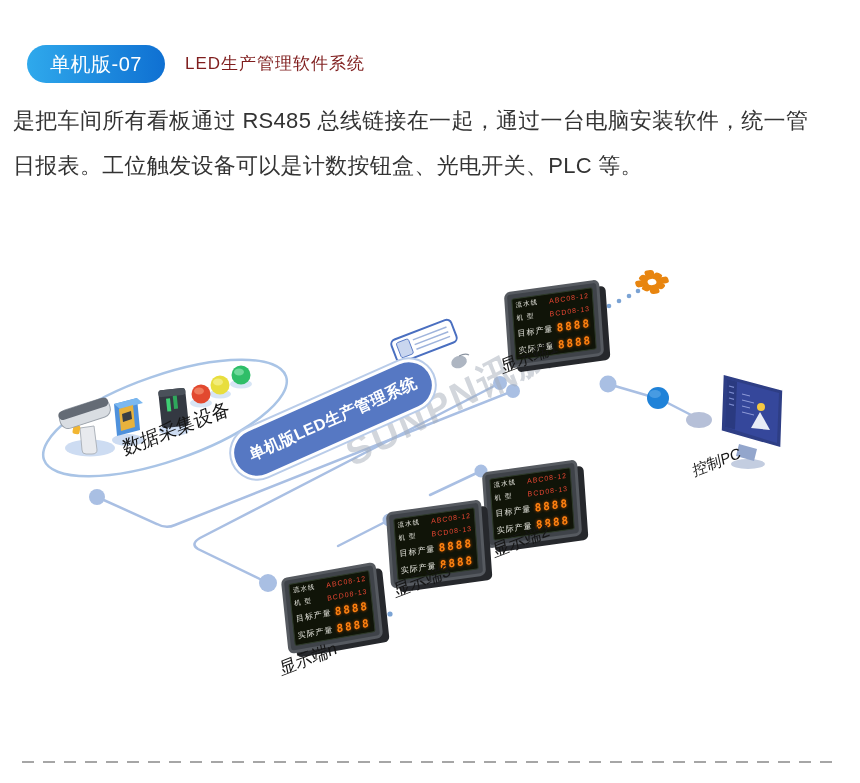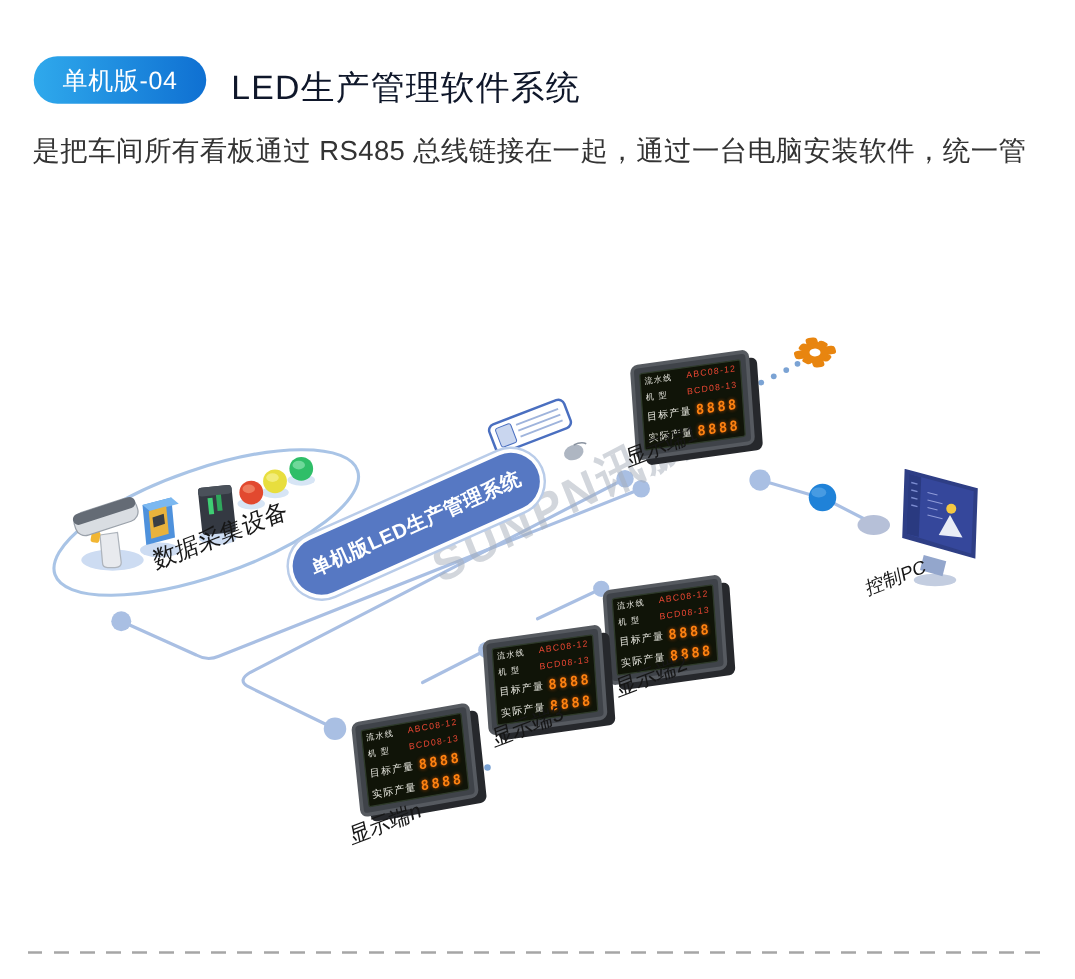--- a/index.html
+++ b/index.html
@@ -8,24 +8,24 @@
     font-family:"Liberation Sans","DejaVu Sans",sans-serif;
   }
   
   .badge{
     position:absolute;left:27px;top:45px;width:138px;height:38px;border-radius:19px;
     background:linear-gradient(90deg,#2fa9ec,#0f70d2);
     color:#fff;font-size:20px;display:flex;align-items:center;justify-content:center;
     letter-spacing:0.5px;
   }
   .page-title{
-    position:absolute;left:185px;top:52px;font-size:27px;color:#0f172a;letter-spacing:1px;
+    position:absolute;left:185px;top:52px;font-size:17px;color:#7f1d1d;letter-spacing:1px;
   }
   .desc{
-    position:absolute;left:26px;top:98px;width:834px;color:#333;
+    position:absolute;left:13px;top:98px;width:834px;color:#333;
     font-size:22px;line-height:45px;letter-spacing:0.3px;
   }
   .desc div{white-space:nowrap;}
   
   .diagram-svg{position:absolute;left:0;top:0;width:860px;height:783px;z-index:1;}
   .watermark{
     position:absolute;left:348px;top:430px;width:240px;z-index:2;
     font-size:38px;font-weight:bold;color:rgba(165,173,186,0.5);letter-spacing:3px;
     transform:rotate(-28deg) skewX(-6deg);transform-origin:left center;white-space:nowrap;
   }
@@ -76,25 +76,26 @@
   }
   
   .dashed-divider{
     position:absolute;left:22px;top:761px;width:816px;height:2px;z-index:1;
     background:repeating-linear-gradient(90deg,#a6a6a6 0 12px,transparent 12px 21px);
   }
 </style>
 </head>
 <body>
 
-<div class="badge">单机版-04</div>
+<div class="badge">单机版-07</div>
 <div class="page-title">LED生产管理软件系统</div>
 
 <div class="desc">
   <div>是把车间所有看板通过 RS485 总线链接在一起，通过一台电脑安装软件，统一管</div>
+  <div>日报表。工位触发设备可以是计数按钮盒、光电开关、PLC 等。</div>
 </div>
 
 <svg class="diagram-svg" viewBox="0 0 860 783">
 
   <ellipse cx="165" cy="418" rx="128" ry="43" fill="#ffffff" stroke="#a9c4e6" stroke-width="2.5" transform="rotate(-19 165 418)"></ellipse>
 
   <g stroke="#a9bfe3" stroke-width="2.5" fill="none" stroke-linecap="round">
     <path d="M 97 497 L 157 524 Q 166 529 175 525 L 513 391"></path>
     <path d="M 500 383 L 200 538 Q 190 544 198 549 L 268 583"></path>
     <path d="M 338 546 L 389 520"></path>

